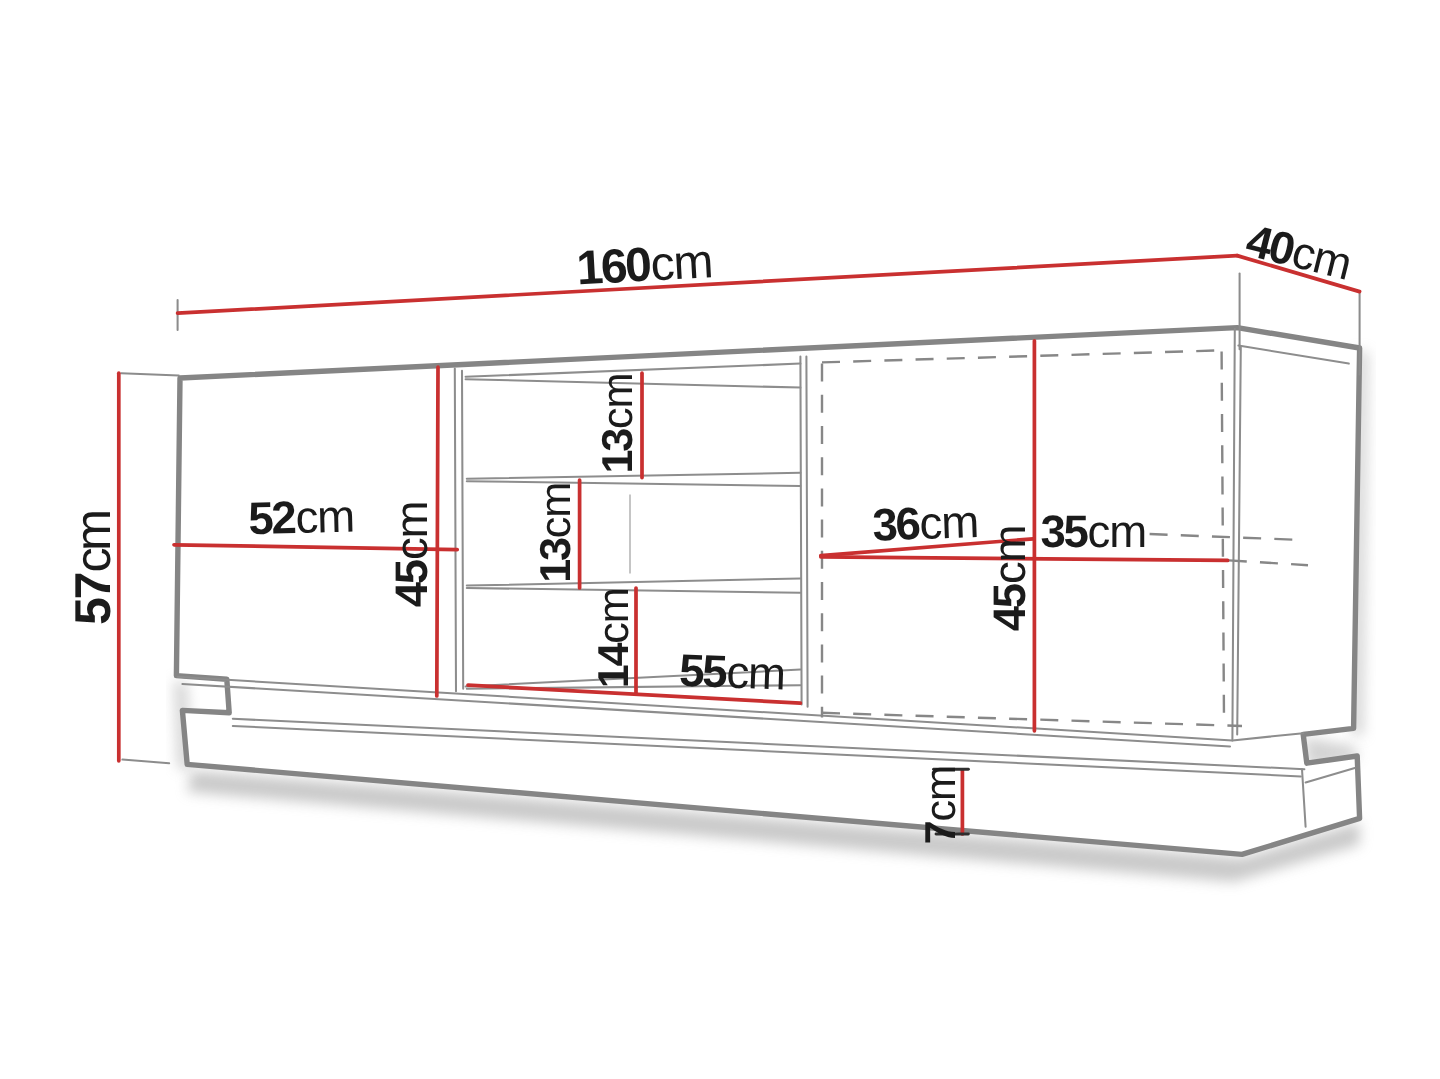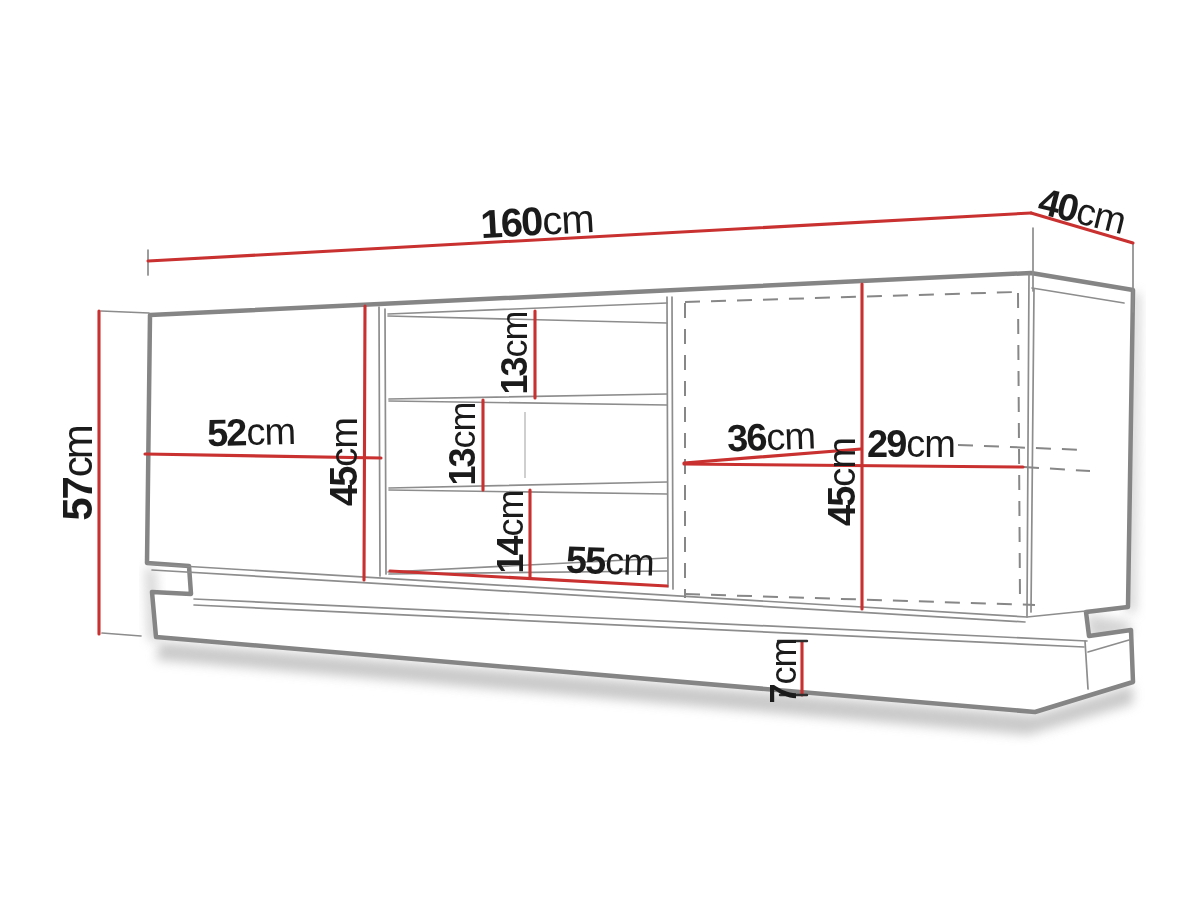--- a/index.html
+++ b/index.html
@@ -146,21 +146,21 @@
   <div class="dim" style="left:511px;top:532px;--r:-90deg;--fs:36px">
     <span class="num">14</span><span class="unit">cm</span>
   </div>
   <div class="dim" style="left:610px;top:561px;--r:2deg;--fs:38px">
     <span class="num">55</span><span class="unit">cm</span>
   </div>
   <div class="dim" style="left:771px;top:437px;--r:-2deg;--fs:38px">
     <span class="num">36</span><span class="unit">cm</span>
   </div>
   <div class="dim" style="left:911px;top:444px;--r:0deg;--fs:38px">
-    <span class="num">29</span><span class="unit">cm</span>
+    <span class="num">35</span><span class="unit">cm</span>
   </div>
   <div class="dim" style="left:842px;top:482px;--r:-90deg;--fs:38px">
     <span class="num">45</span><span class="unit">cm</span>
   </div>
   <div class="dim" style="left:784px;top:671px;--r:-90deg;--fs:36px">
     <span class="num">7</span><span class="unit">cm</span>
   </div>
 
 </div>
 

